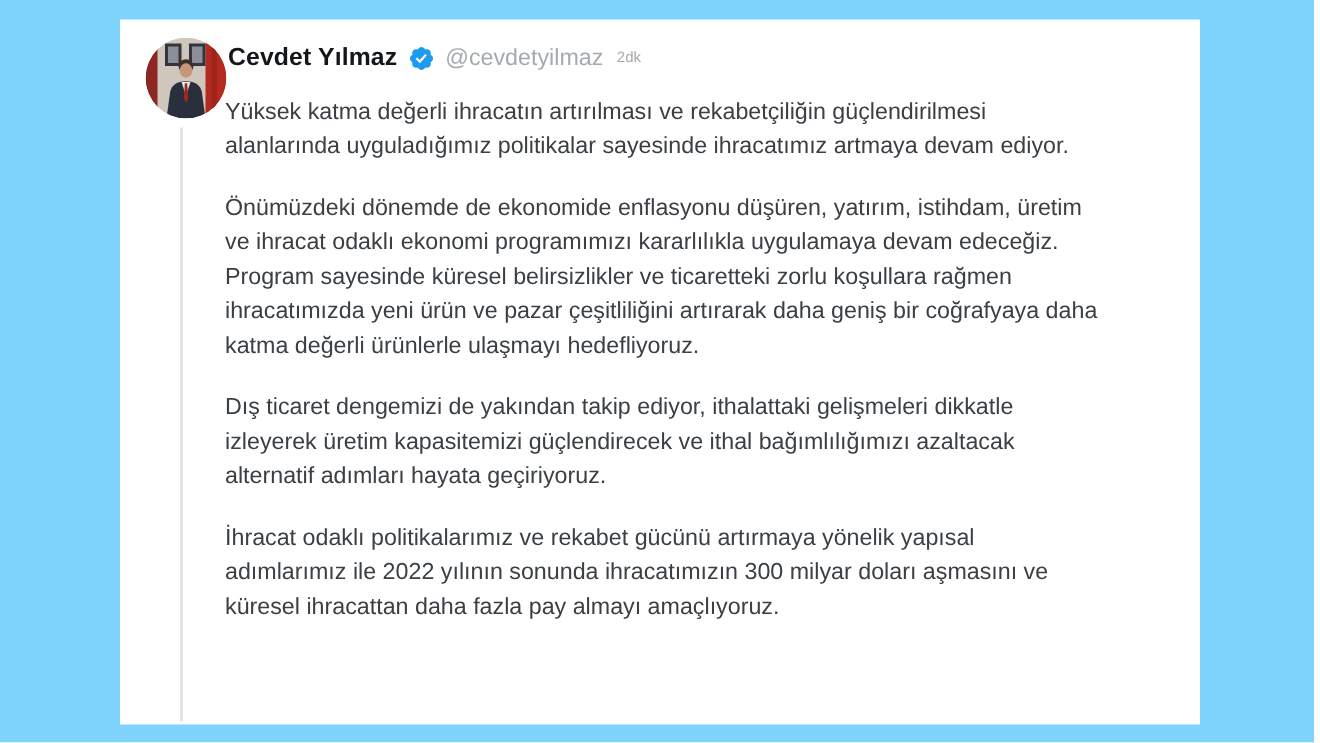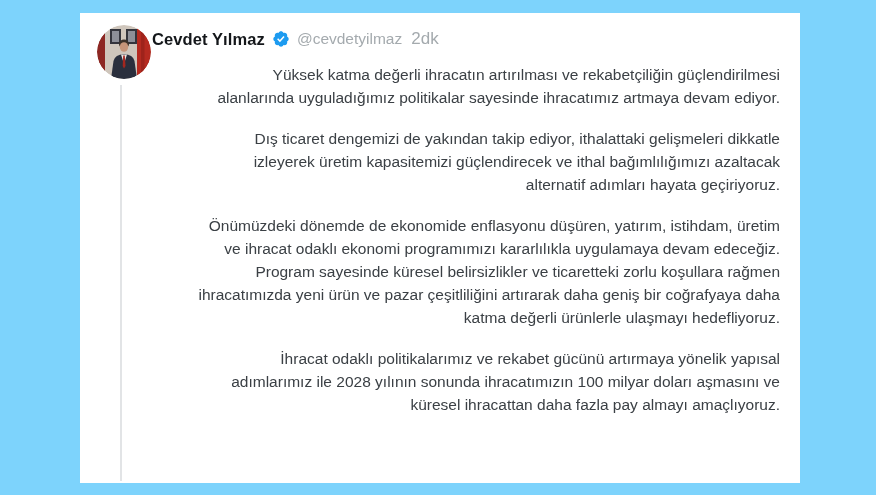--- a/index.html
+++ b/index.html
@@ -24,24 +24,24 @@
     background:#e2e4e6;
   }
   .tweet-header{
     position:absolute;left:72px;top:16px;
     display:flex;align-items:center;gap:7px;white-space:nowrap;
   }
   .author-name{font-size:16.5px;font-weight:700;color:#14171a;letter-spacing:.1px;cursor:pointer;}
   .badge{display:inline-flex;align-items:center;cursor:pointer;}
   .badge svg{display:block;}
   .handle{font-size:15.5px;color:#a4aaae;cursor:pointer;text-align:center;}
-  .timestamp{font-size:17px;color:#a4aaae;margin-left:2px;cursor:pointer;}
+  .timestamp{font-size:10px;color:#a4aaae;margin-left:2px;cursor:pointer;}
   .tweet-body{
     position:absolute;left:70px;top:50px;width:630px;
-    font-size:15.5px;line-height:23px;color:#3b4045;text-align:right;
+    font-size:15.5px;line-height:23px;color:#3b4045;
   }
   .tweet-body p{margin:0 0 18px 0;white-space:pre-line;}
   .tweet-body p:last-child{margin-bottom:0;}
 </style>
 </head>
 <body>
 
 <div class="page">
   <article class="tweet-card">
 
@@ -79,27 +79,27 @@
           <path d="M22.25 12c0-1.43-.88-2.67-2.19-3.34.46-1.39.2-2.9-.81-3.91s-2.52-1.27-3.91-.81c-.66-1.31-1.91-2.19-3.34-2.19s-2.67.88-3.33 2.19c-1.4-.46-2.91-.2-3.92.81s-1.26 2.52-.8 3.91c-1.31.67-2.2 1.91-2.2 3.34s.89 2.67 2.2 3.34c-.46 1.39-.21 2.9.8 3.91s2.52 1.26 3.91.81c.67 1.31 1.91 2.19 3.34 2.19s2.68-.88 3.34-2.19c1.39.45 2.9.2 3.91-.81s1.27-2.52.81-3.91c1.31-.67 2.19-1.91 2.19-3.34zm-11.71 4.2L6.8 12.46l1.41-1.42 2.26 2.26 4.8-5.23 1.47 1.36-6.2 6.77z" fill="#1d9bf0"></path>
         </svg>
       </span>
       <span class="handle">@cevdetyilmaz</span>
       <span class="timestamp">2dk</span>
     </header>
 
     <div class="tweet-body">
       <p>Yüksek katma değerli ihracatın artırılması ve rekabetçiliğin güçlendirilmesi
 alanlarında uyguladığımız politikalar sayesinde ihracatımız artmaya devam ediyor.</p>
-      <p>Dış ticaret dengemizi de yakından takip ediyor, ithalattaki gelişmeleri dikkatle
-izleyerek üretim kapasitemizi güçlendirecek ve ithal bağımlılığımızı azaltacak
-alternatif adımları hayata geçiriyoruz.</p>
       <p>Önümüzdeki dönemde de ekonomide enflasyonu düşüren, yatırım, istihdam, üretim
 ve ihracat odaklı ekonomi programımızı kararlılıkla uygulamaya devam edeceğiz.
 Program sayesinde küresel belirsizlikler ve ticaretteki zorlu koşullara rağmen
 ihracatımızda yeni ürün ve pazar çeşitliliğini artırarak daha geniş bir coğrafyaya daha
 katma değerli ürünlerle ulaşmayı hedefliyoruz.</p>
+      <p>Dış ticaret dengemizi de yakından takip ediyor, ithalattaki gelişmeleri dikkatle
+izleyerek üretim kapasitemizi güçlendirecek ve ithal bağımlılığımızı azaltacak
+alternatif adımları hayata geçiriyoruz.</p>
       <p>İhracat odaklı politikalarımız ve rekabet gücünü artırmaya yönelik yapısal
-adımlarımız ile 2028 yılının sonunda ihracatımızın 100 milyar doları aşmasını ve
+adımlarımız ile 2022 yılının sonunda ihracatımızın 300 milyar doları aşmasını ve
 küresel ihracattan daha fazla pay almayı amaçlıyoruz.</p>
     </div>
 
   </article>
 </div>
 
 </body></html>

